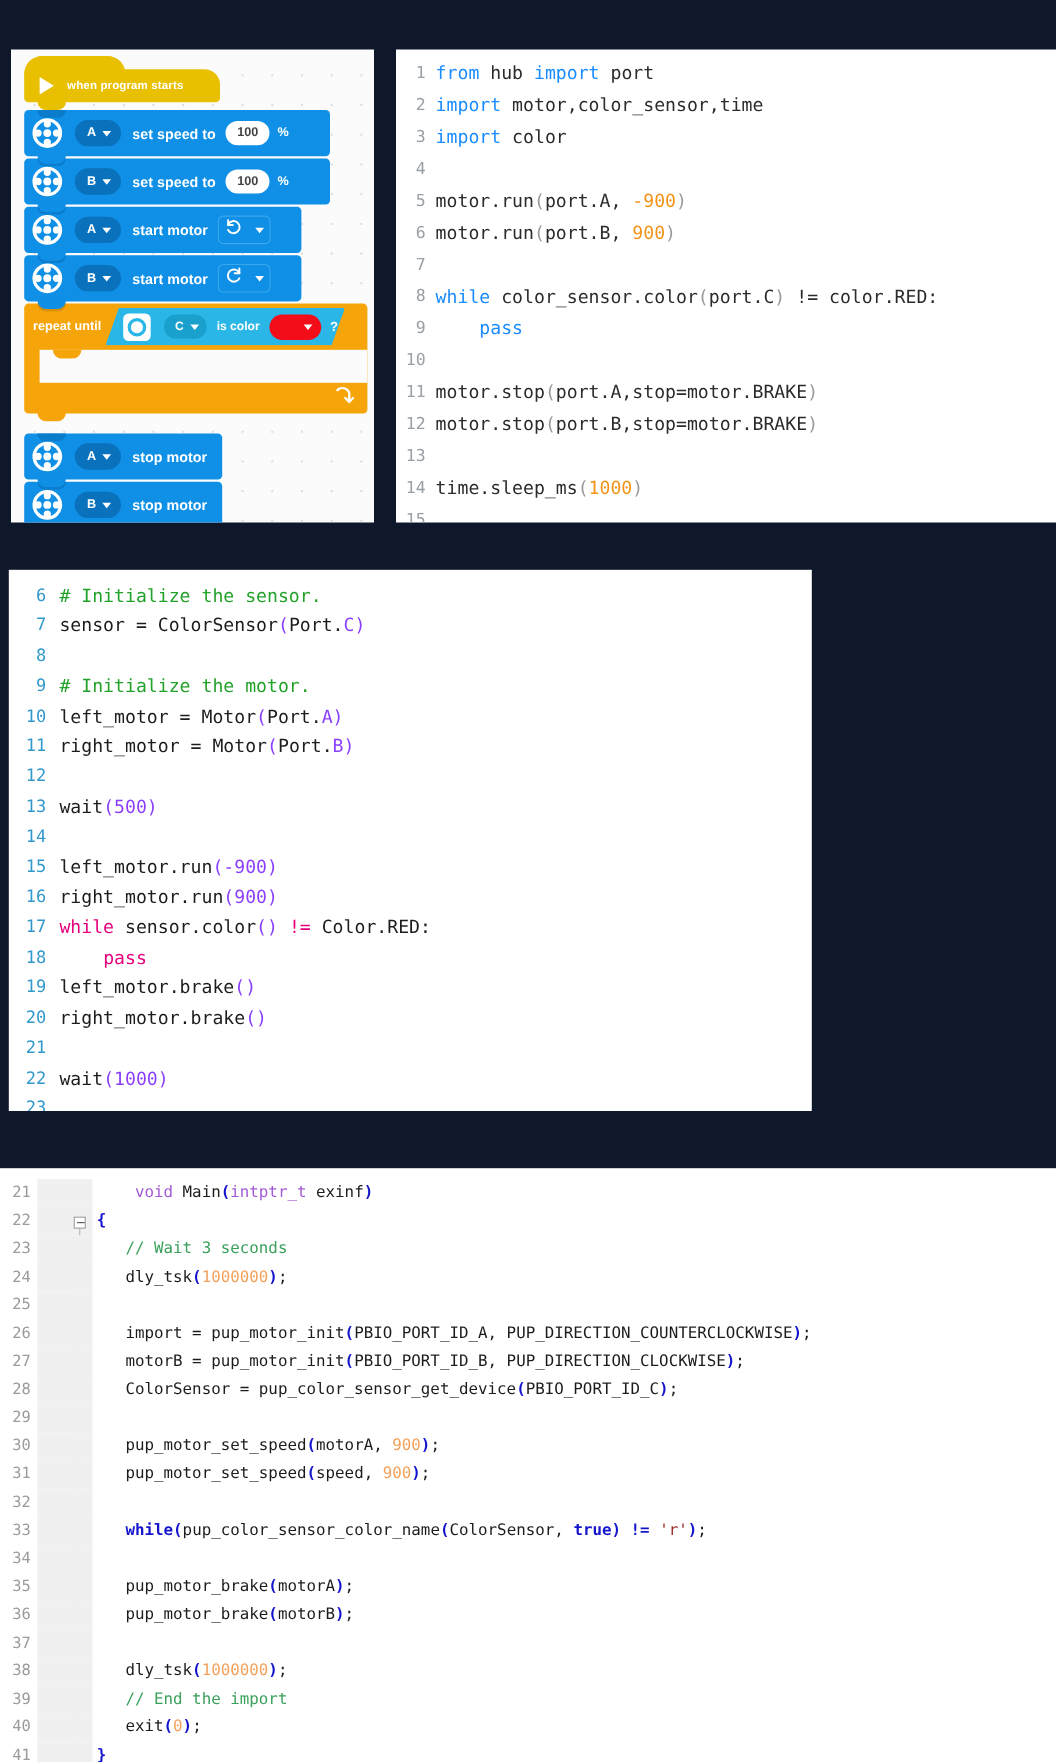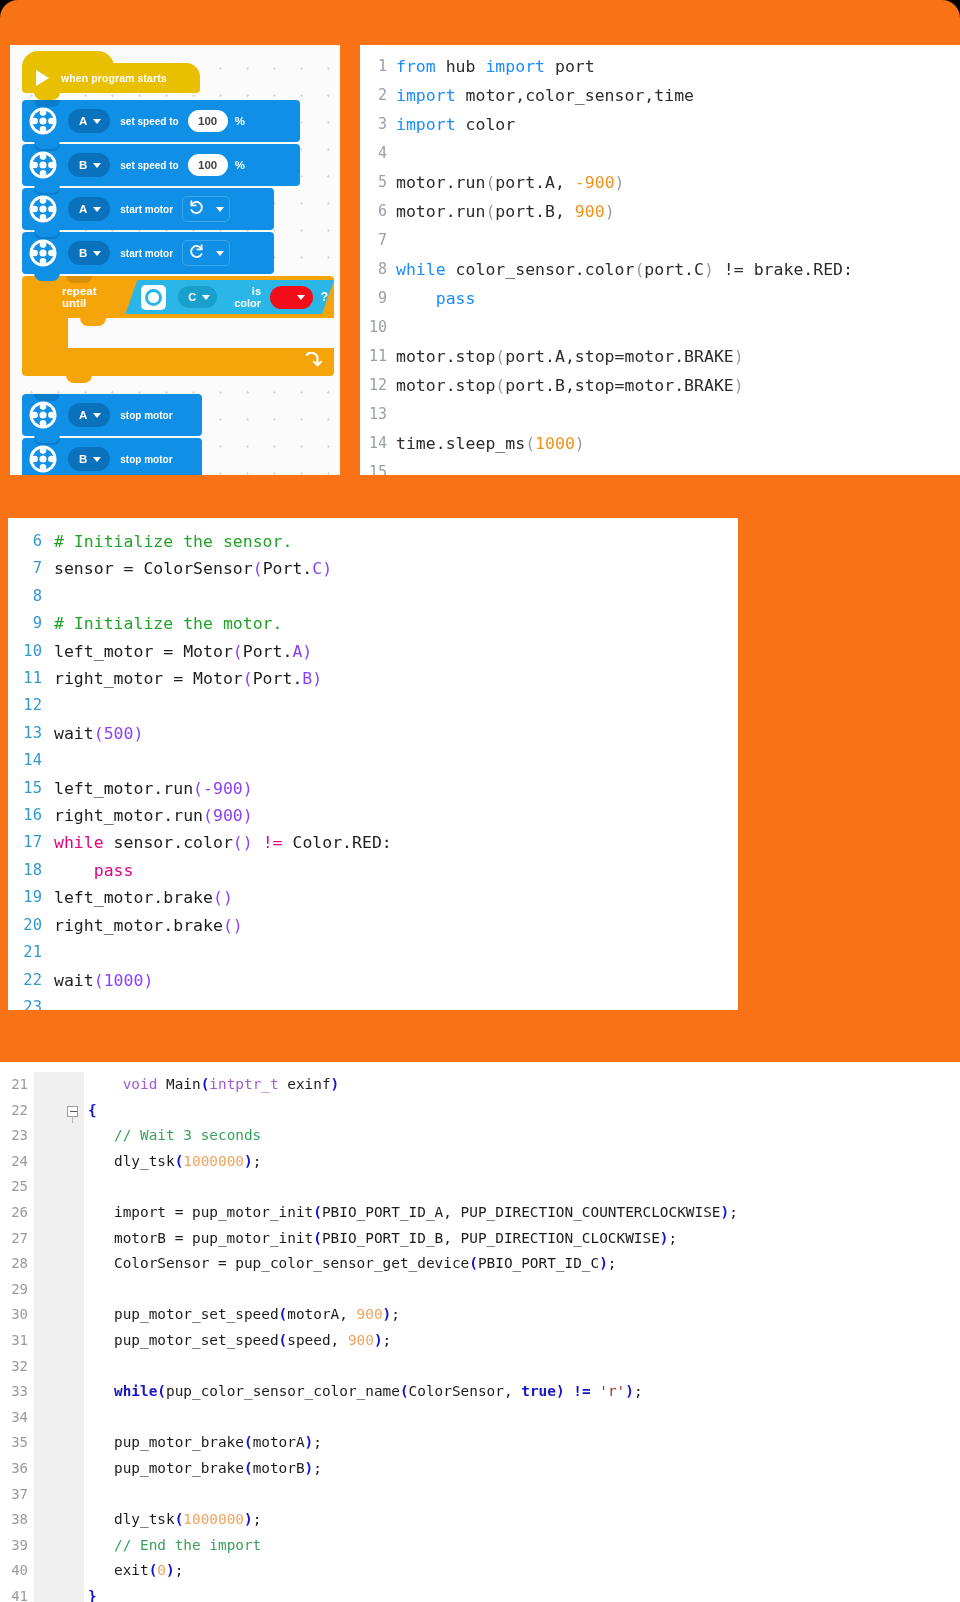--- a/index.html
+++ b/index.html
@@ -2,21 +2,21 @@
 <html><head>
 <meta charset="utf-8">
 <style>
   * { box-sizing: border-box; margin: 0; padding: 0; }
   html, body {
     width: 960px; height: 1602px;
     background: #000;
     font-family: "Liberation Sans", sans-serif;
     overflow: hidden;
   }
-  .stage { position: relative; width: 960px; height: 1602px; background: #f97316; border-radius: 18px; }
+  .stage { position: relative; width: 960px; height: 1602px; background: #0f172a; }
 
   
   #scratch-panel {
     position: absolute; left: 10px; top: 45px;
     width: 330px; height: 430px;
     background: #fbfbfb;
     overflow: hidden;
   }
   #scratch-panel .dots {
     position: absolute; inset: 0;
@@ -81,21 +81,21 @@
     margin-left: 10px; color: #fff; font-size: 11.5px; font-weight: 700;
     z-index: 2;
   }
   .caret {
     width: 0; height: 0; margin-left: 6px;
     border-left: 4.5px solid transparent;
     border-right: 4.5px solid transparent;
     border-top: 5px solid #fff;
   }
   .blk-text {
-    color: #fff; font-size: 10px; font-weight: 700;
+    color: #fff; font-size: 13px; font-weight: 700;
     margin-left: 10px; white-space: nowrap; z-index: 2;
   }
   .numfield {
     margin-left: 9px; background: #fff; color: #444;
     border-radius: 12px; height: 22px; min-width: 40px;
     display: flex; align-items: center; justify-content: center;
     font-size: 11.5px; font-weight: 700; z-index: 2; padding: 0 6px;
   }
   .pct { color: #fff; font-size: 11.5px; font-weight: 700; margin-left: 7px; z-index: 2; }
   .dirbox {
@@ -103,21 +103,20 @@
     border: 1.5px solid #3ba7ec; border-radius: 5px;
     display: flex; align-items: center; justify-content: center;
     gap: 5px; z-index: 2; padding: 0 5px;
   }
 
   
   .blk-repeat {
     position: absolute; left: 12px;
     width: 312px; background: #f5a509;
     border-radius: 4px;
-    padding-left: 32px;
   }
   .rep-head {
     height: 42px; display: flex; align-items: center; position: relative;
   }
   .rep-head .notch-top {
     position: absolute; left: 12px; top: 0;
     width: 26px; height: 7px; background: #d98f06;
     border-radius: 0 0 8px 8px;
   }
   .rep-label {
@@ -451,21 +450,21 @@
   </div>
 
   <div id="py-spike-panel" class="code-panel">
       <div class="code-line"><span class="lnum">1</span><span class="ltext"><span class="s-kw">from </span><span class="s-txt">hub </span><span class="s-kw">import </span><span class="s-txt">port</span></span></div>
       <div class="code-line"><span class="lnum">2</span><span class="ltext"><span class="s-kw">import </span><span class="s-txt">motor,color_sensor,time</span></span></div>
       <div class="code-line"><span class="lnum">3</span><span class="ltext"><span class="s-kw">import </span><span class="s-txt">color</span></span></div>
       <div class="code-line"><span class="lnum">4</span><span class="ltext"></span></div>
       <div class="code-line"><span class="lnum">5</span><span class="ltext"><span class="s-txt">motor.run</span><span class="s-paren">(</span><span class="s-txt">port.A, </span><span class="s-num">-900</span><span class="s-paren">)</span></span></div>
       <div class="code-line"><span class="lnum">6</span><span class="ltext"><span class="s-txt">motor.run</span><span class="s-paren">(</span><span class="s-txt">port.B, </span><span class="s-num">900</span><span class="s-paren">)</span></span></div>
       <div class="code-line"><span class="lnum">7</span><span class="ltext"></span></div>
-      <div class="code-line"><span class="lnum">8</span><span class="ltext"><span class="s-kw">while </span><span class="s-txt">color_sensor.color</span><span class="s-paren">(</span><span class="s-txt">port.C</span><span class="s-paren">)</span><span class="s-txt"> != brake.RED:</span></span></div>
+      <div class="code-line"><span class="lnum">8</span><span class="ltext"><span class="s-kw">while </span><span class="s-txt">color_sensor.color</span><span class="s-paren">(</span><span class="s-txt">port.C</span><span class="s-paren">)</span><span class="s-txt"> != color.RED:</span></span></div>
       <div class="code-line"><span class="lnum">9</span><span class="ltext"><span class="s-txt">    </span><span class="s-kw">pass</span></span></div>
       <div class="code-line"><span class="lnum">10</span><span class="ltext"></span></div>
       <div class="code-line"><span class="lnum">11</span><span class="ltext"><span class="s-txt">motor.stop</span><span class="s-paren">(</span><span class="s-txt">port.A,stop=motor.BRAKE</span><span class="s-paren">)</span></span></div>
       <div class="code-line"><span class="lnum">12</span><span class="ltext"><span class="s-txt">motor.stop</span><span class="s-paren">(</span><span class="s-txt">port.B,stop=motor.BRAKE</span><span class="s-paren">)</span></span></div>
       <div class="code-line"><span class="lnum">13</span><span class="ltext"></span></div>
       <div class="code-line"><span class="lnum">14</span><span class="ltext"><span class="s-txt">time.sleep_ms</span><span class="s-paren">(</span><span class="s-num">1000</span><span class="s-paren">)</span></span></div>
       <div class="code-line"><span class="lnum">15</span><span class="ltext"></span></div>
     </div>
 
   <div id="py-bricks-panel" class="code-panel">

